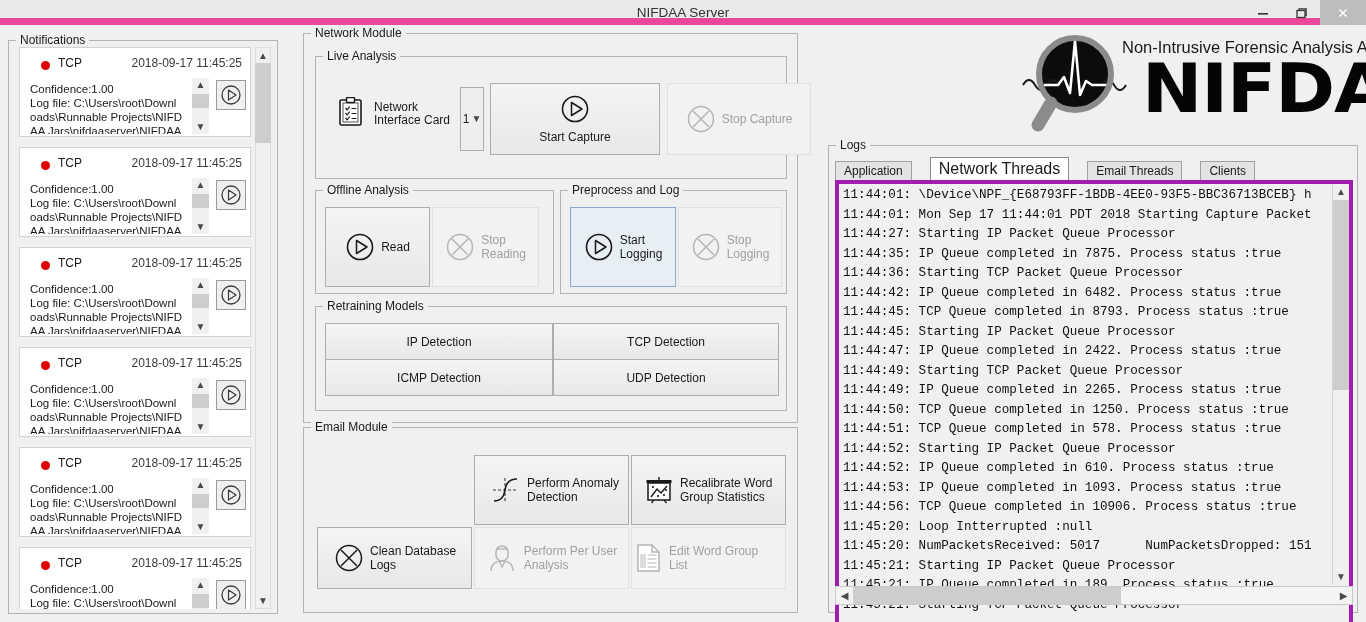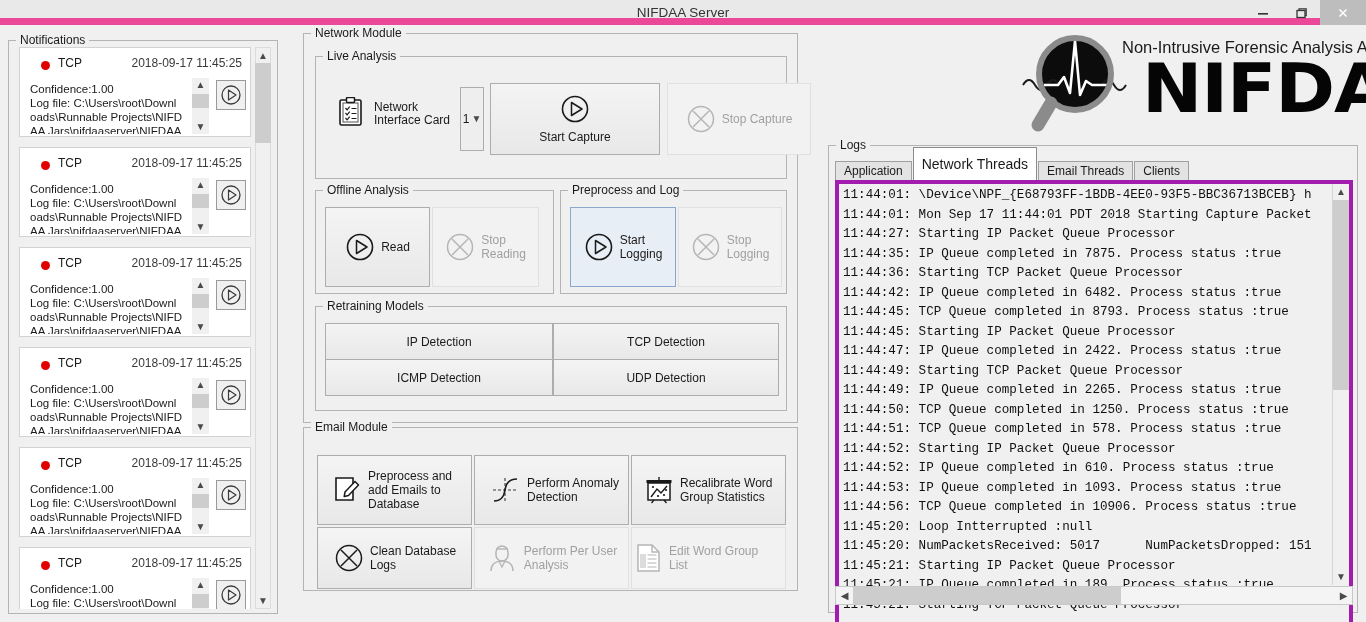--- a/index.html
+++ b/index.html
@@ -102,21 +102,21 @@
   .notif-sb .arw { height: 15px; width: 16px; display: flex; align-items: center; justify-content: center; }
   .notif-sb .track { flex: 1; width: 16px; position: relative; }
   .notif-sb .thumb { position: absolute; left: 0; top: 0; width: 16px; height: 80px; background: #cdcdcd; }
 
   
   #network-module { left: 303px; top: 33px; width: 495px; height: 390px; }
   #live-analysis { left: 11px; top: 22px; width: 472px; height: 123px; }
   #offline-analysis { left: 11px; top: 156px; width: 239px; height: 104px; }
   #preprocess-log { left: 256px; top: 156px; width: 227px; height: 104px; }
   #retraining-models { left: 11px; top: 272px; width: 472px; height: 105px; }
-  #email-module { left: 303px; top: 427px; width: 495px; height: 164px; }
+  #email-module { left: 303px; top: 427px; width: 495px; height: 186px; }
 
   .btn {
     position: absolute;
     background: linear-gradient(#f4f4f4, #e8e8e8);
     border: 1px solid #adadad;
     display: flex; align-items: center; justify-content: center;
     font-size: 12px; color: #1a1a1a;
     gap: 6px;
     cursor: default;
   }
@@ -134,29 +134,29 @@
     position: absolute; left: 144px; top: 30px; width: 24px; height: 64px;
     background: #eeeeee; border: 1px solid #adadad;
     display: flex; align-items: center; justify-content: center; gap: 2px;
     font-size: 12px; color: #1a1a1a;
   }
 
   
   #logs { left: 828px; top: 145px; width: 530px; height: 468px; }
   .tabstrip {
     position: absolute; left: 6px; top: 12px; height: 22px;
-    display: flex; align-items: flex-end; gap: 1px; justify-content: space-between;
+    display: flex; align-items: flex-end; gap: 18px; justify-content: space-between;
   }
   .tab {
     height: 19px; padding: 0 8px; font-size: 12px; color: #1a1a1a;
     background: #e3e3e3; border: 1px solid #a0a0a0; border-bottom: none;
     display: flex; align-items: center;
   }
   .tab.active {
-    height: 33px; background: #ffffff; font-size: 14px;
+    height: 23px; background: #ffffff; font-size: 16px;
     border-color: #8c8c8c;
     position: relative; z-index: 2;
   }
   .logbox {
     position: absolute; left: 6px; top: 34px; width: 518px; height: 506px;
     border: 4px solid #a21caf; background: #f0f0f0; overflow: hidden;
   }
   .logtext {
     position: absolute; left: 4px; top: 2px; width: 494px;
     font-family: "Liberation Mono", "DejaVu Sans Mono", monospace;
@@ -516,31 +516,20 @@
       </div>
       <div class="btn" style="left:9px; top:52px; width:228px; height:37px;">
         <span class="lbl">ICMP Detection</span>
       </div>
     </div>
   </div>
 
   <div class="group" id="email-module">
     <div class="legend">Email Module</div>
 
-    <div class="btn" style="left:13px; top:27px; width:155px; height:70px; justify-content:flex-start; padding-left:16px;">
-      <span class="ico">
-        <svg width="28" height="30" viewBox="0 0 28 30">
-          <path d="M3 3 h16 v22 h-17 v-22 z" fill="#fff" stroke="#1a1a1a" stroke-width="1.6"></path>
-          <path d="M11 17 L21 6.5 L24.5 10 L14.5 20.5 L10.2 21.5 Z" fill="#fff" stroke="#1a1a1a" stroke-width="1.5" stroke-linejoin="round"></path>
-        </svg>
-      </span>
-      <span class="lbl" style="white-space:pre-line">Preprocess and
-add Emails to
-Database</span>
-    </div>
 
     <div class="btn" style="left:170px; top:27px; width:155px; height:70px; justify-content:flex-start; padding-left:14px;">
       <span class="ico">
         <svg width="32" height="32" viewBox="0 0 32 32">
           <path d="M4 16 h24 M16 4 v24" stroke="#3a3a3a" stroke-width="1.1" stroke-dasharray="3 2"></path>
           <path d="M28 5 C20 5 17 9 16 16 C15 23 12 27 5 27" fill="none" stroke="#1a1a1a" stroke-width="1.6"></path>
         </svg>
       </span>
       <span class="lbl" style="white-space:pre-line">Perform Anomaly
 Detection</span>

